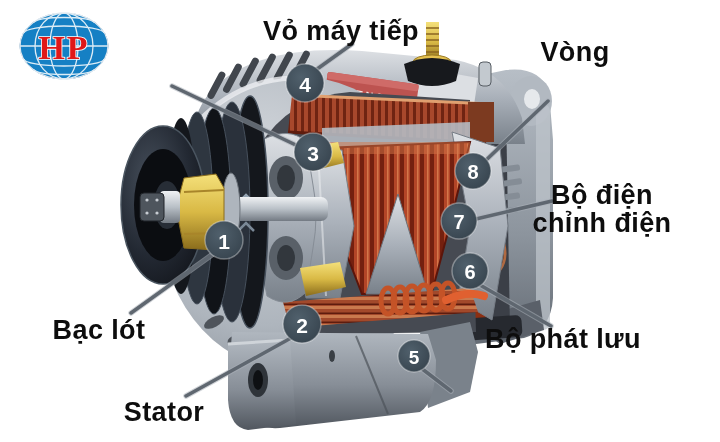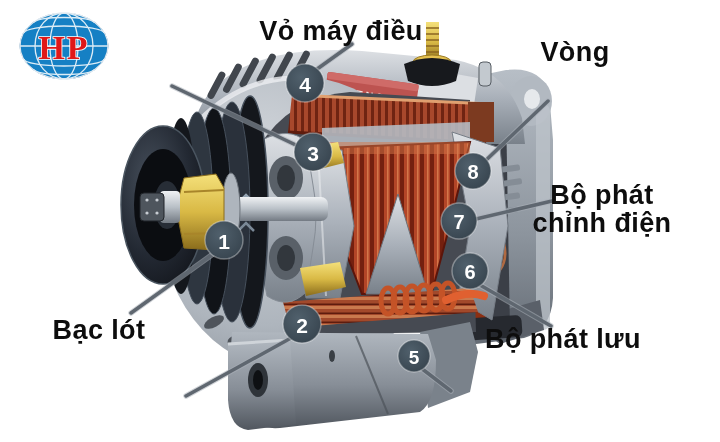--- a/index.html
+++ b/index.html
@@ -293,24 +293,25 @@
         <path d="M6,40 L94,40"></path>
         <path d="M10,27 A40,7 0 0 1 90,27"></path>
         <path d="M10,53 A40,7 0 0 0 90,53"></path>
         <path d="M20,16.5 A30,5 0 0 1 80,16.5"></path>
         <path d="M20,63.5 A30,5 0 0 0 80,63.5"></path>
       </g>
       <text x="50" y="41" text-anchor="middle" dominant-baseline="central" font-family="Liberation Serif, serif" font-weight="bold" font-size="34" letter-spacing="2" fill="#e01818" stroke="#ffffff" stroke-width="1.6" paint-order="stroke">HP</text>
     </svg>
   </div>
 
-  <div class="lbl" style="left:341px;top:31px">Vỏ máy điều</div>
+  <div class="lbl" style="left:341px;top:31px">Vỏ máy tiếp</div>
   <div class="lbl" style="left:575px;top:52px">
     <div>Vòng</div>
   </div>
   <div class="lbl" style="left:602px;top:209px">
-    <div>Bộ phát</div>
+    <div>Bộ điện</div>
     <div>chỉnh điện</div>
   </div>
   <div class="lbl" style="left:99px;top:330px">Bạc lót</div>
+  <div class="lbl" style="left:164px;top:412px">Stator</div>
   <div class="lbl" style="left:563px;top:339px">Bộ phát lưu</div>
 
 </div>
 
 </body></html>

